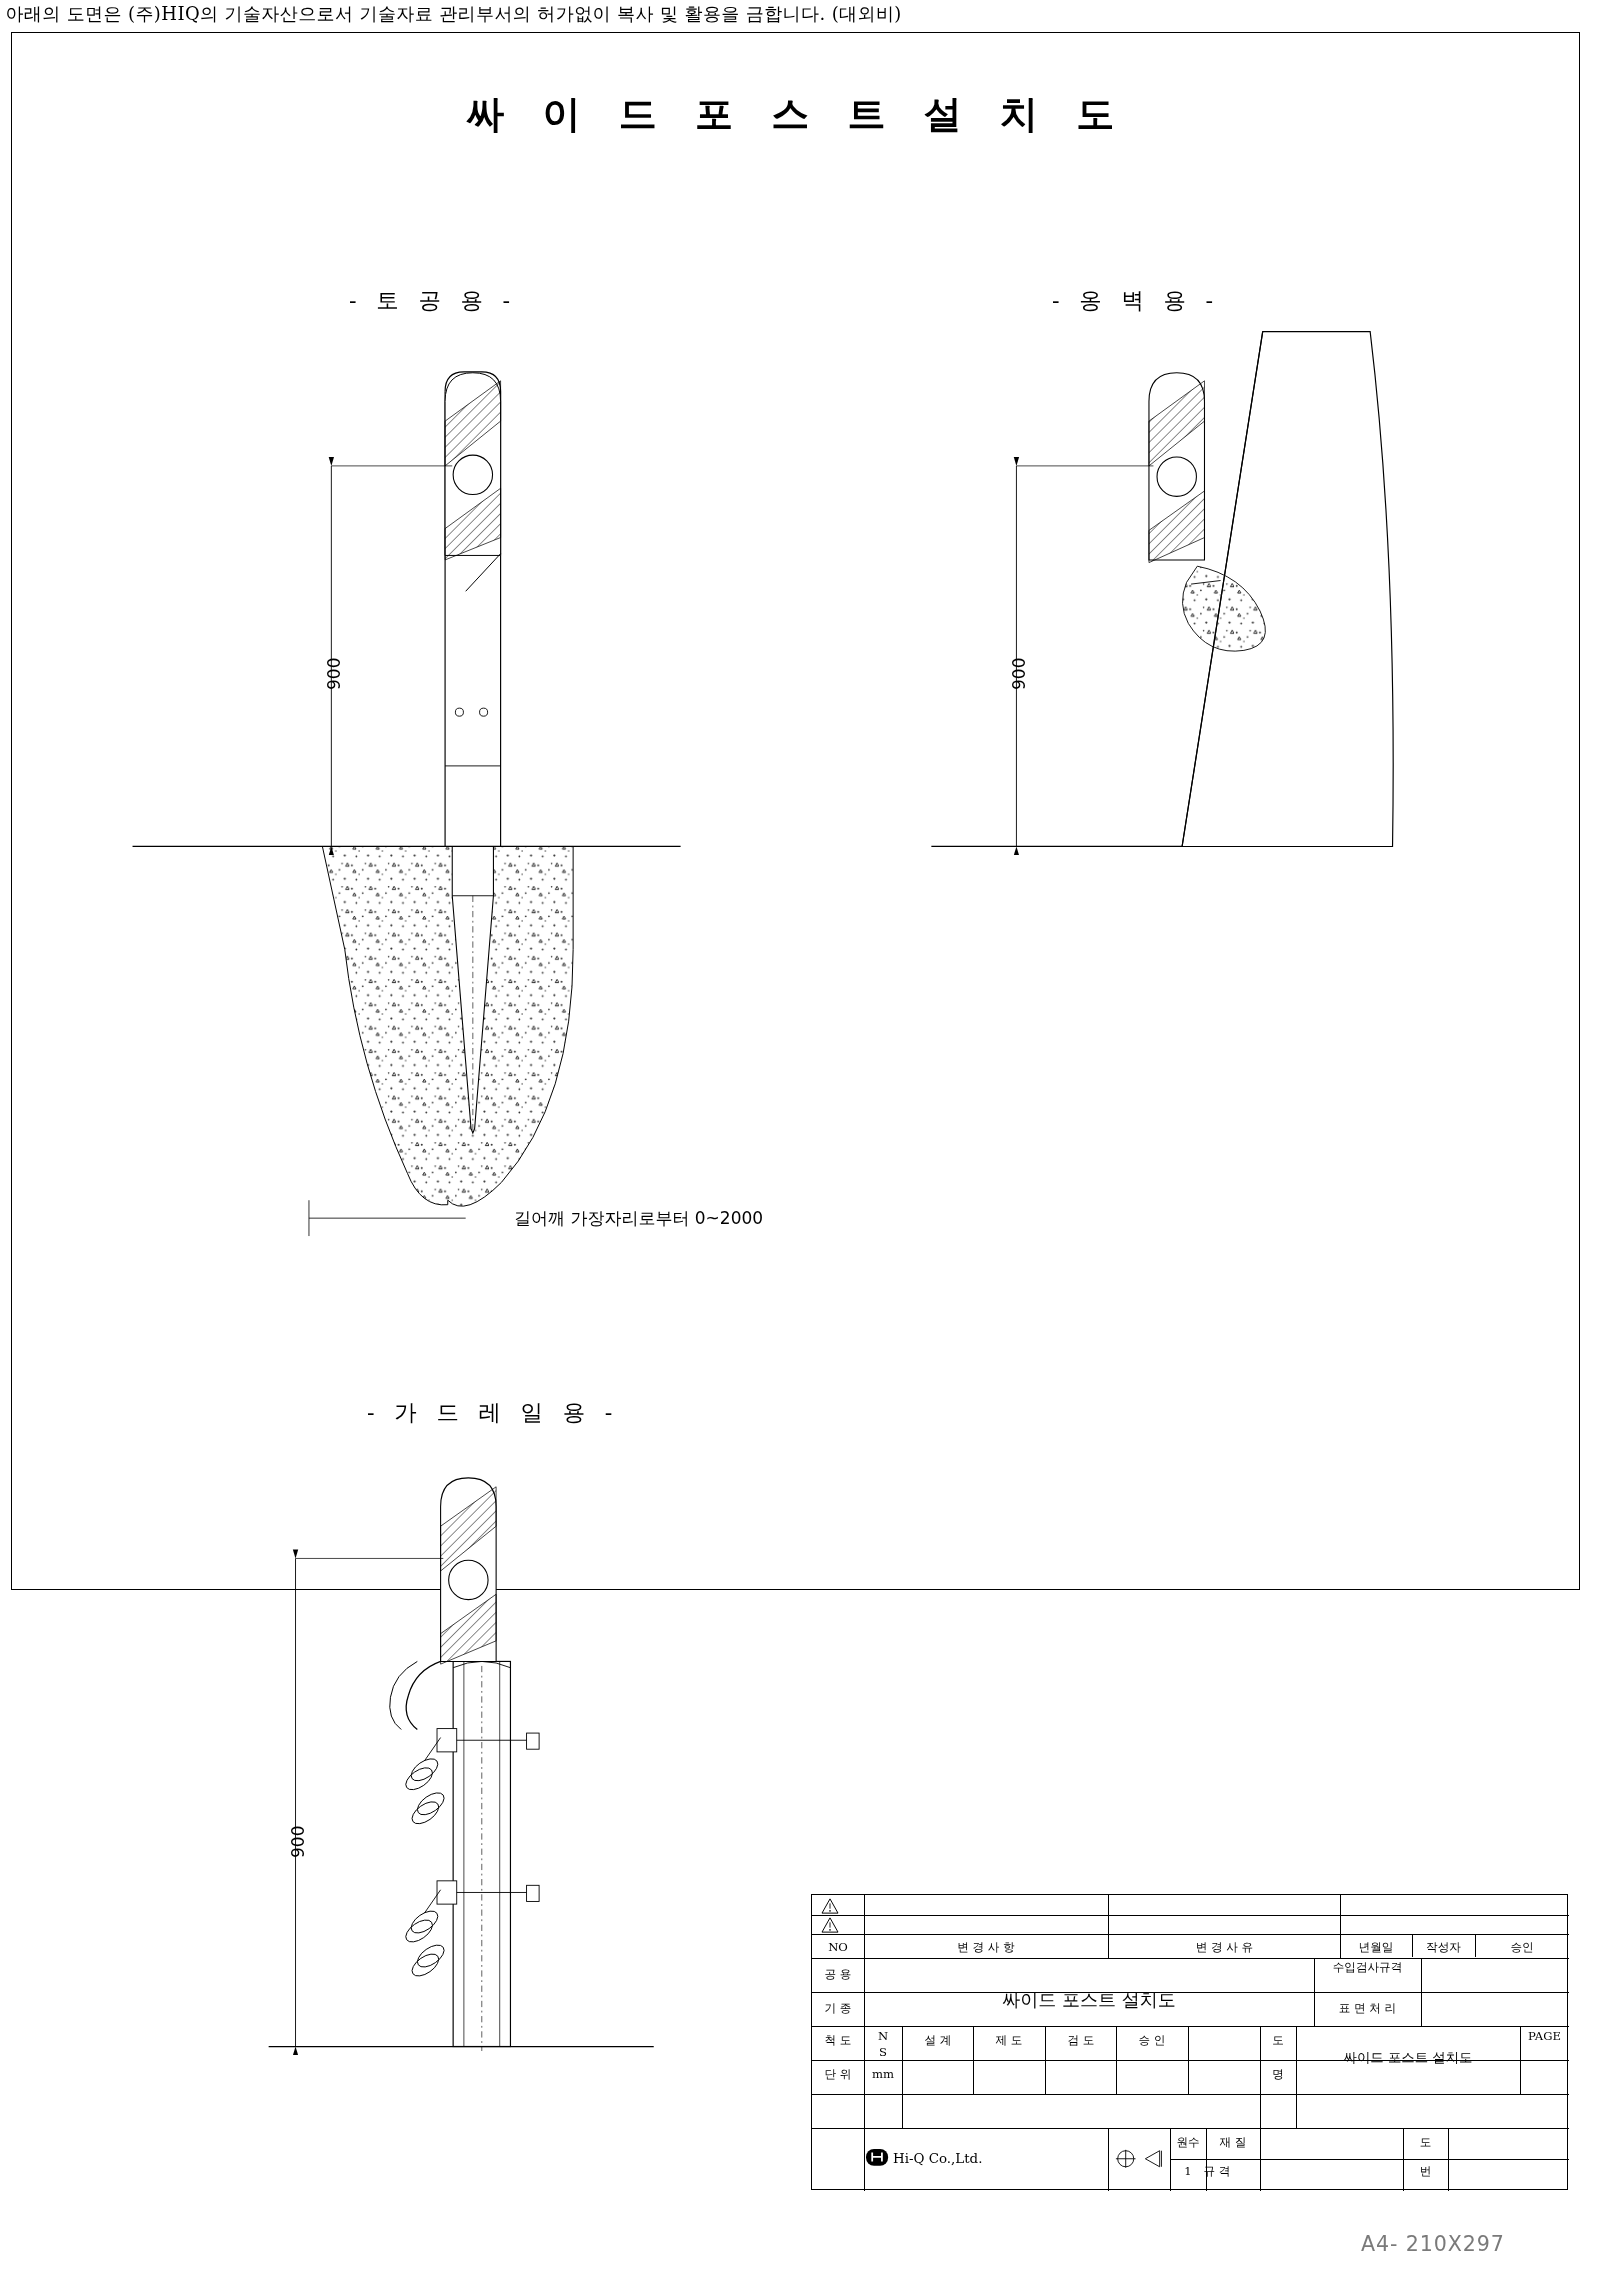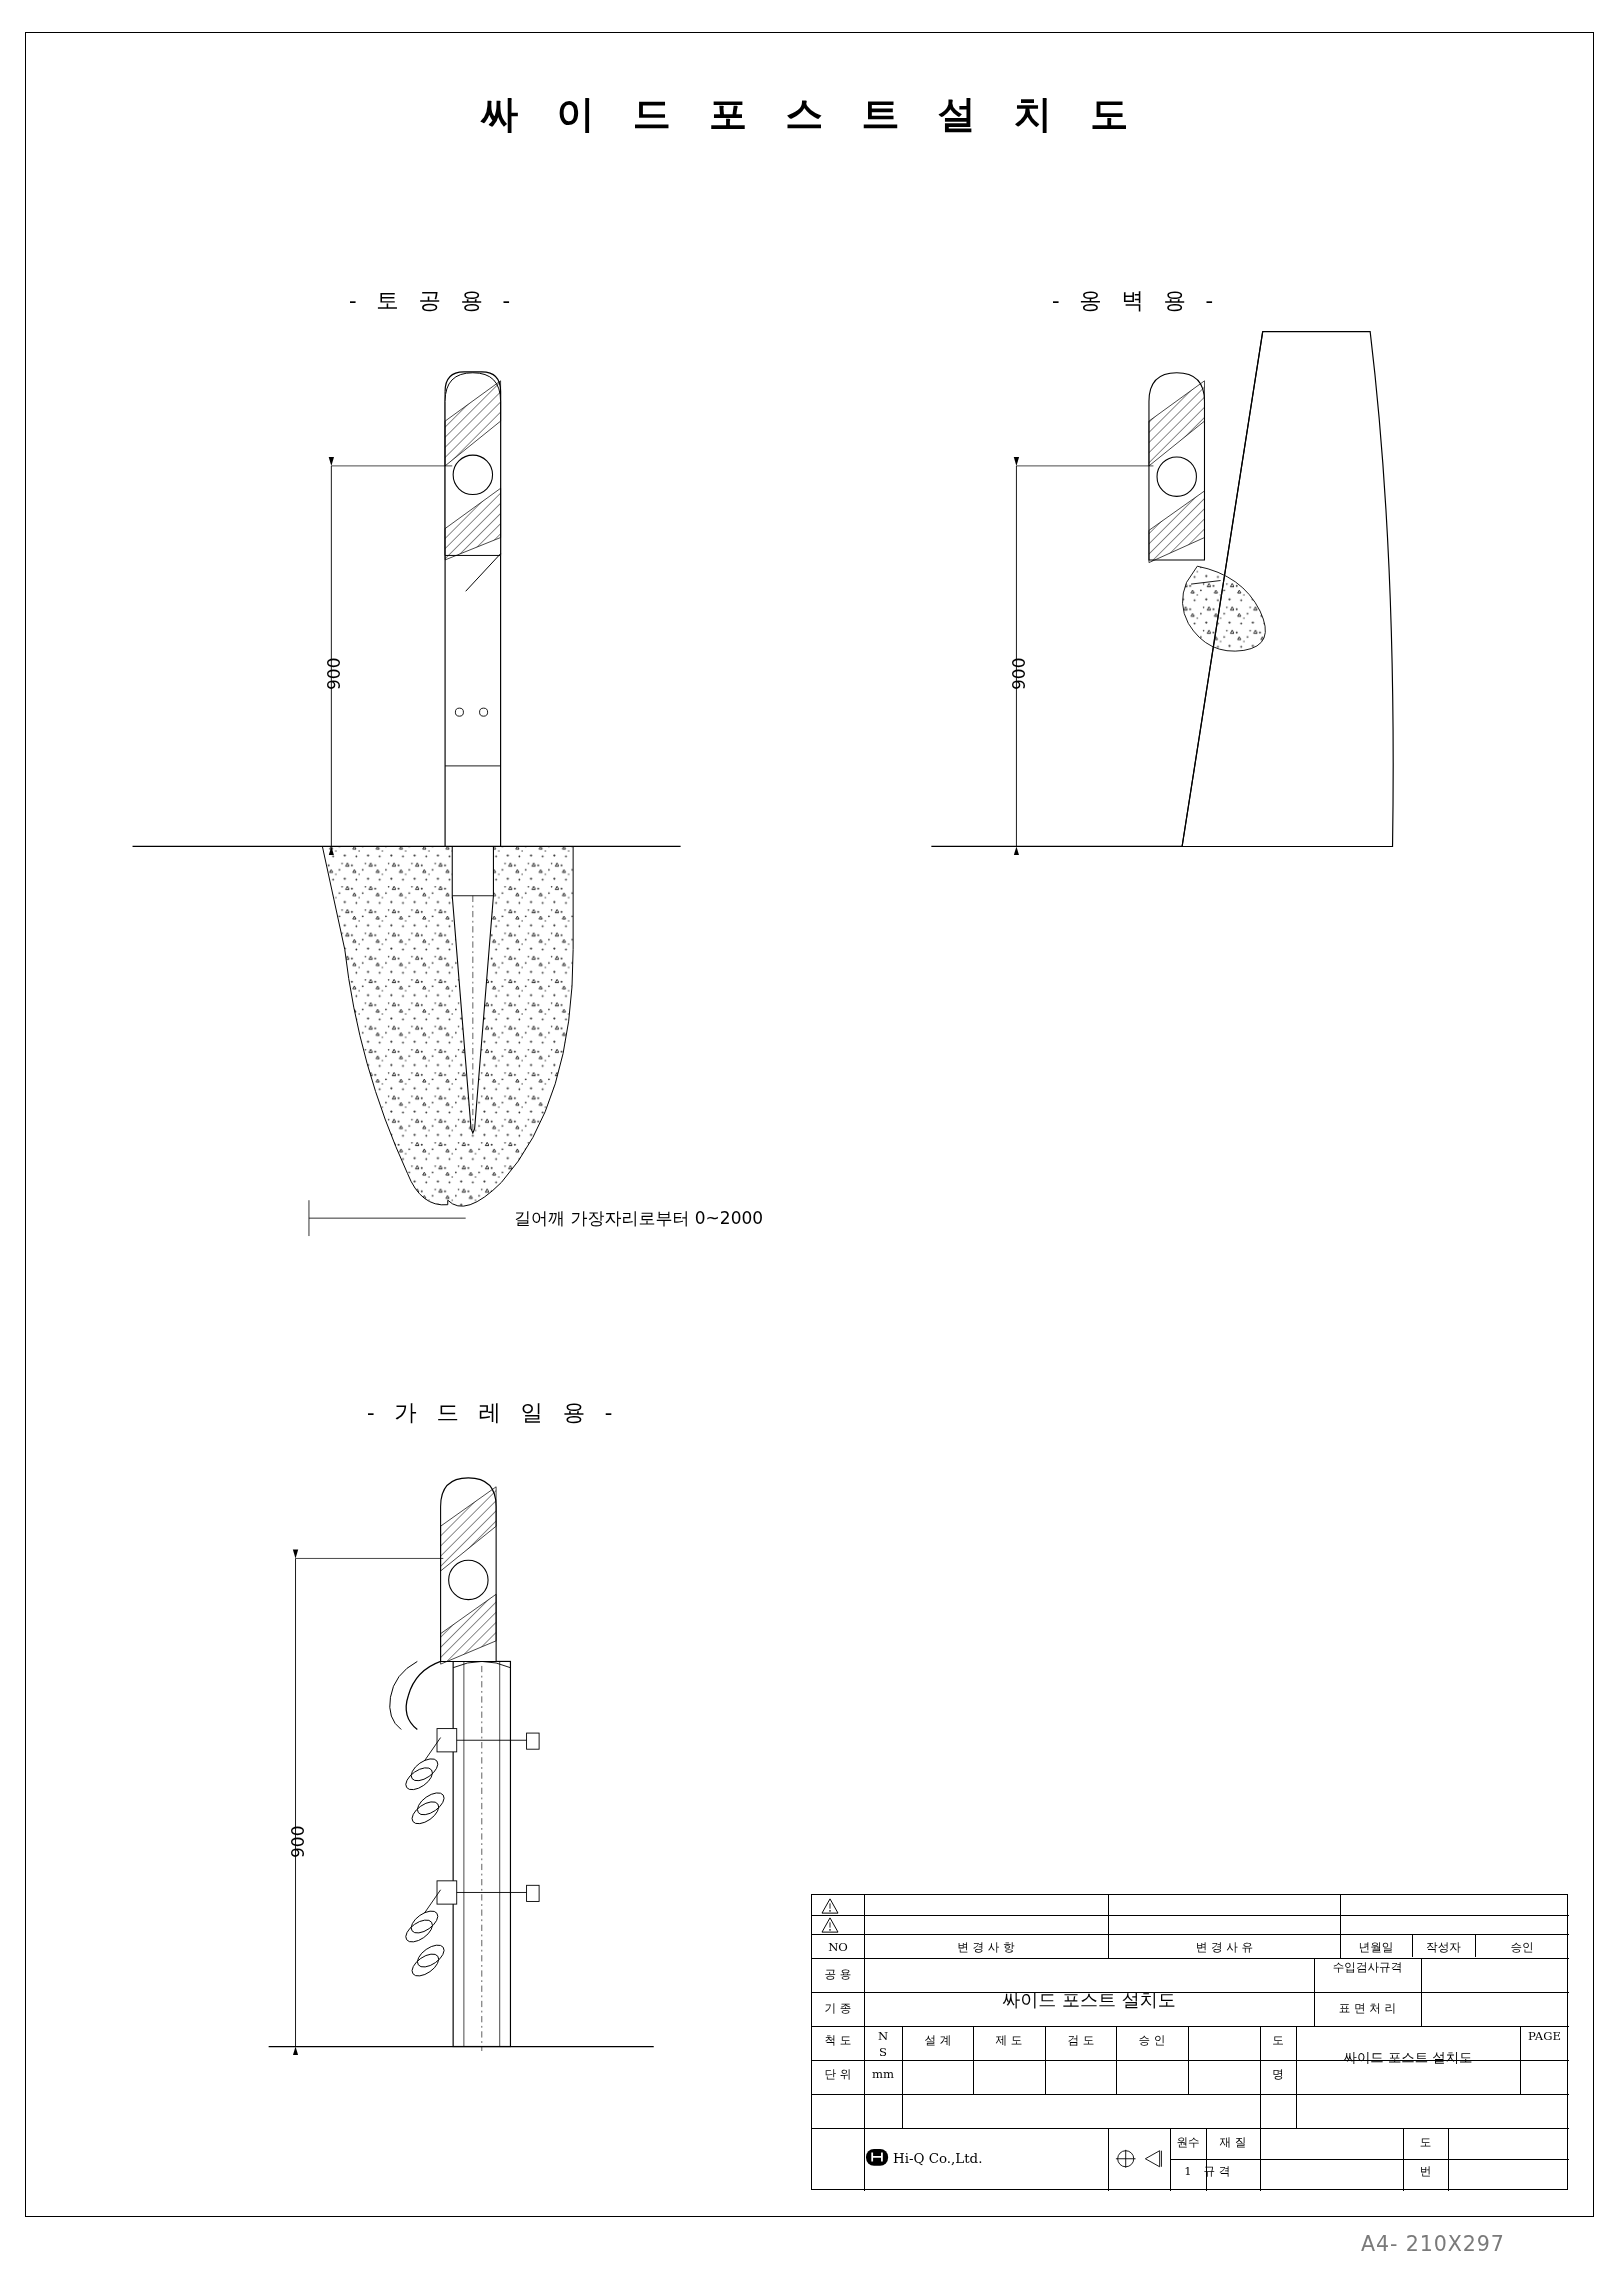--- a/index.html
+++ b/index.html
@@ -7,21 +7,21 @@
   .page{position:absolute;left:0;top:0;width:1603px;height:2293px;}
 
   
   .notice{
     position:absolute;left:5.4px;top:1.8px;width:1522px;
     font-family:"DejaVu Serif",serif;font-size:18px;letter-spacing:0.4px;white-space:nowrap;
   }
 
   
   .frame{
-    position:absolute;left:25px;top:32px;width:1569px;height:2185px;
+    position:absolute;left:11px;top:32px;width:1569px;height:1558px;
     border:1.4px solid #000;box-sizing:border-box;text-decoration:underline;
   }
 
   
   .main-title{
     position:absolute;left:0;top:56px;width:1569px;text-align:center;
     font-family:"DejaVu Serif",serif;font-size:38px;letter-spacing:12.5px;font-weight:600;
   }
 
   
@@ -68,20 +68,21 @@
   .sheetsize{
     position:absolute;left:1361px;top:2232px;
     font-family:"DejaVu Sans",sans-serif;font-size:20.6px;color:#7a7a7a;letter-spacing:0.9px;
   }
 </style>
 </head>
 <body>
 
 <div class="page">
 
+  <div class="notice">아래의 도면은 (주)HIQ의 기술자산으로서 기술자료 관리부서의 허가없이 복사 및 활용을 금합니다. (대외비)</div>
 
   <div class="frame">
     <div class="main-title">싸 이 드   포 스 트   설 치 도</div>
   </div>
 
   <div class="sub-title" id="st1">- 토 공 용 -</div>
   <div class="sub-title" id="st2">- 옹 벽 용 -</div>
   <div class="sub-title" id="st3">- 가 드 레 일 용 -</div>
 
   <svg class="draw" viewBox="0 0 1790 2560">

